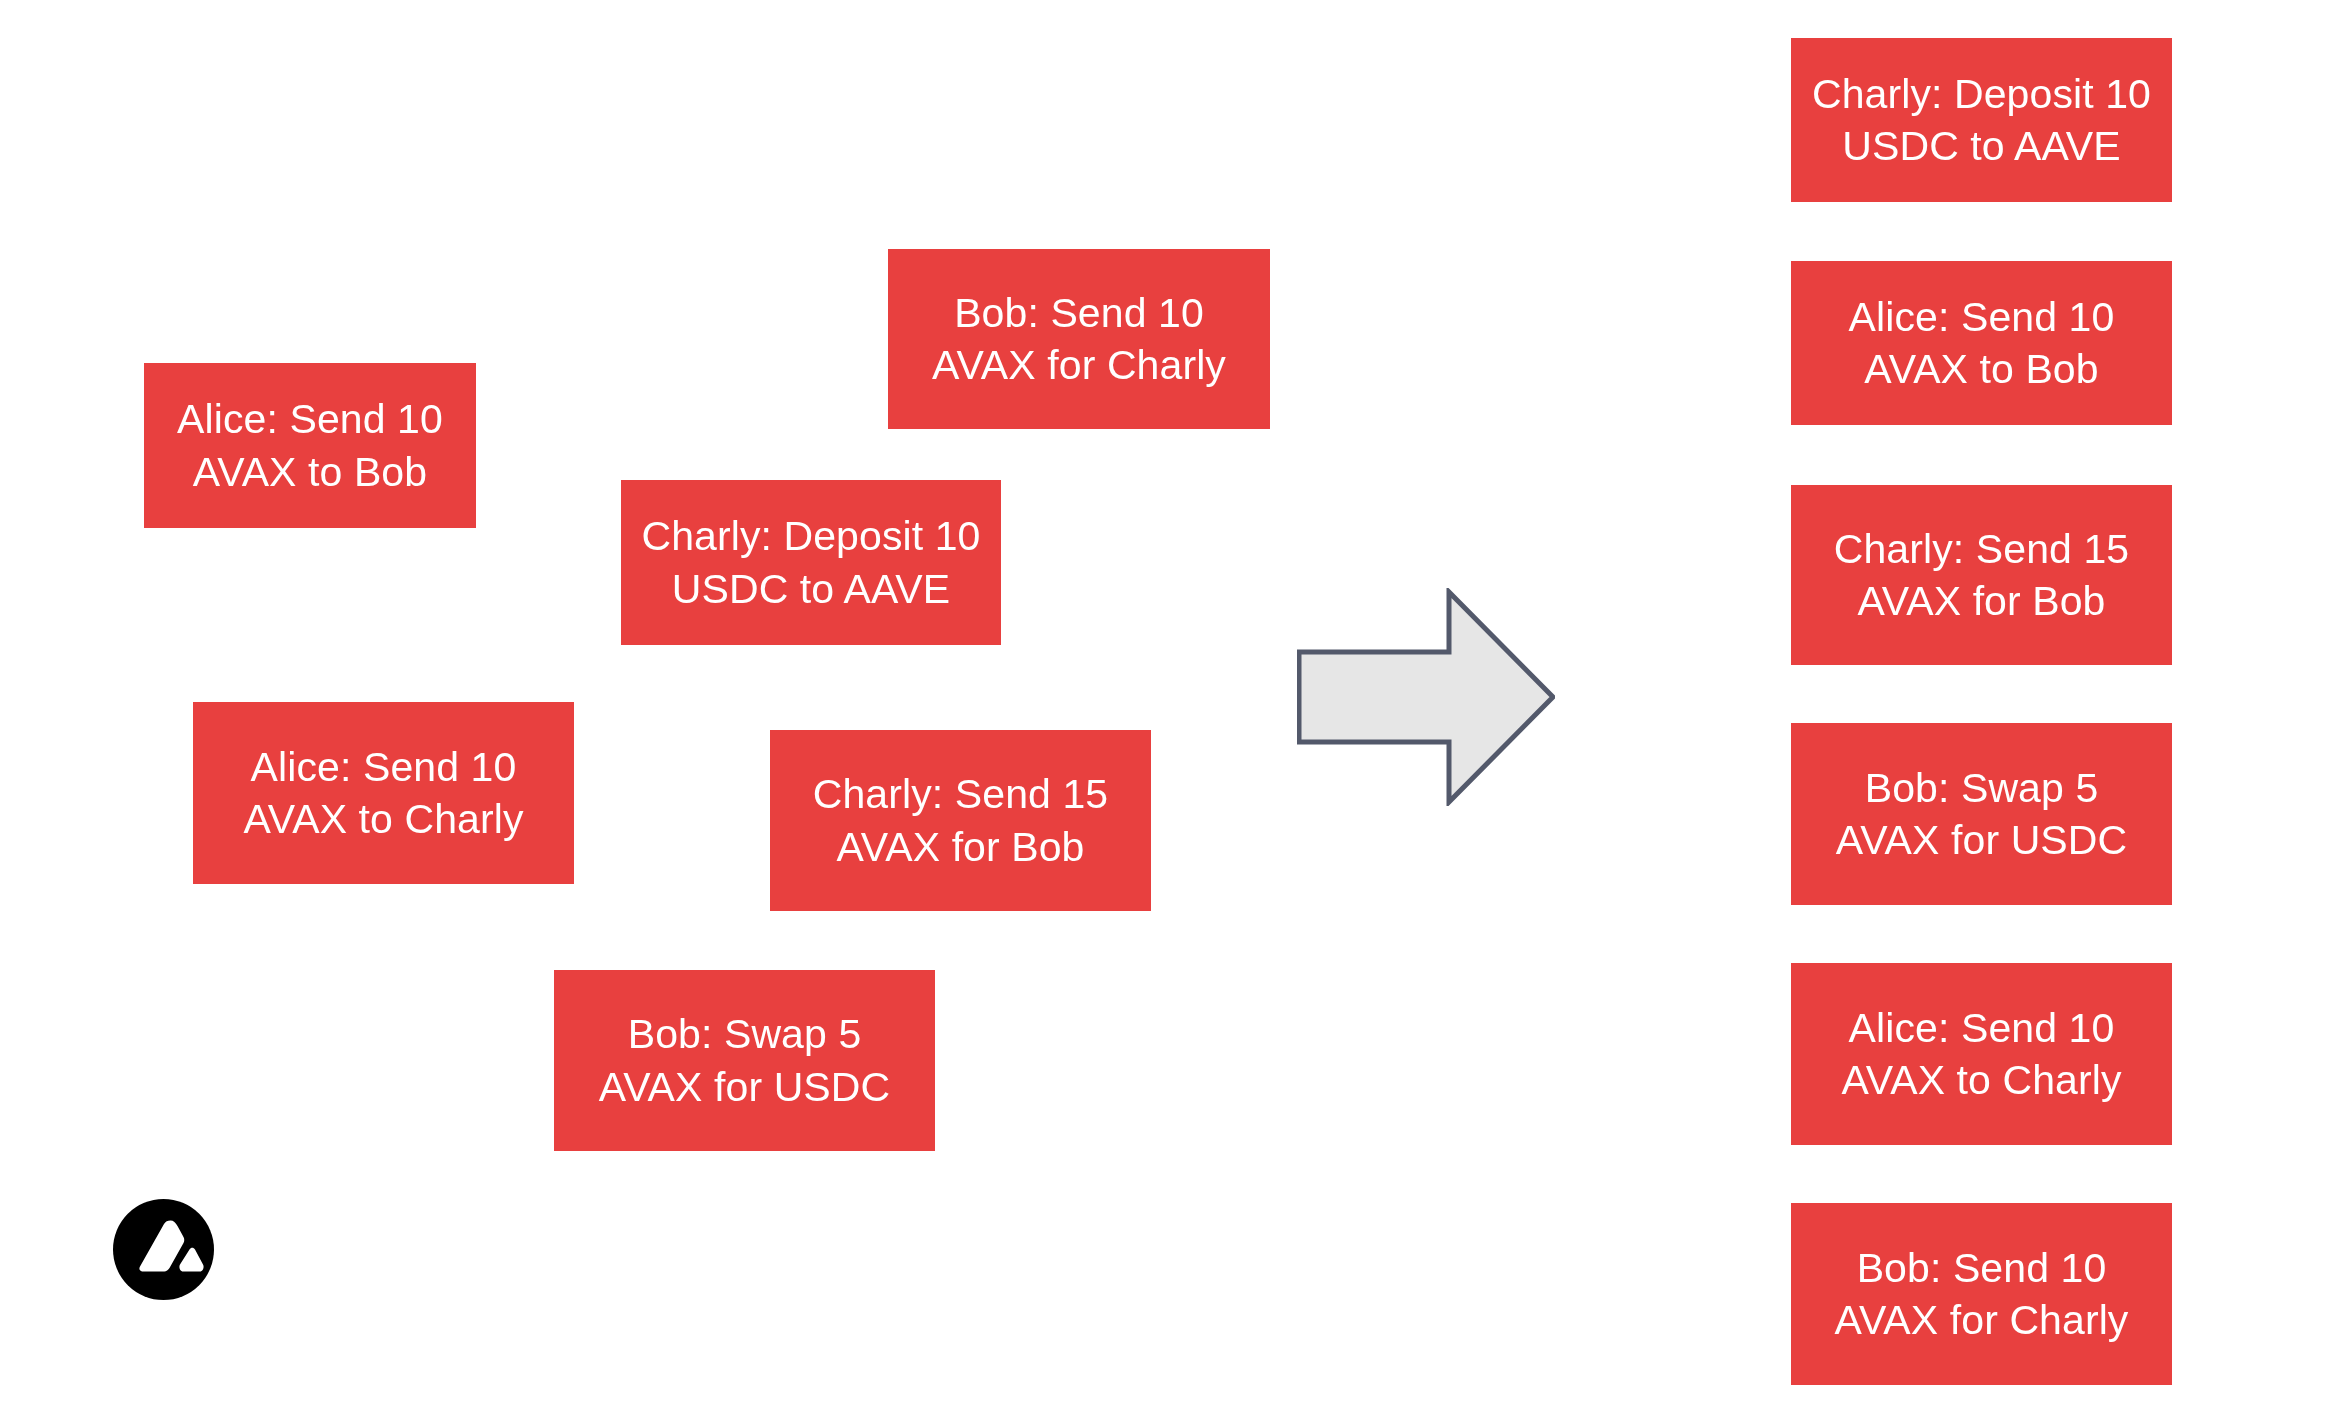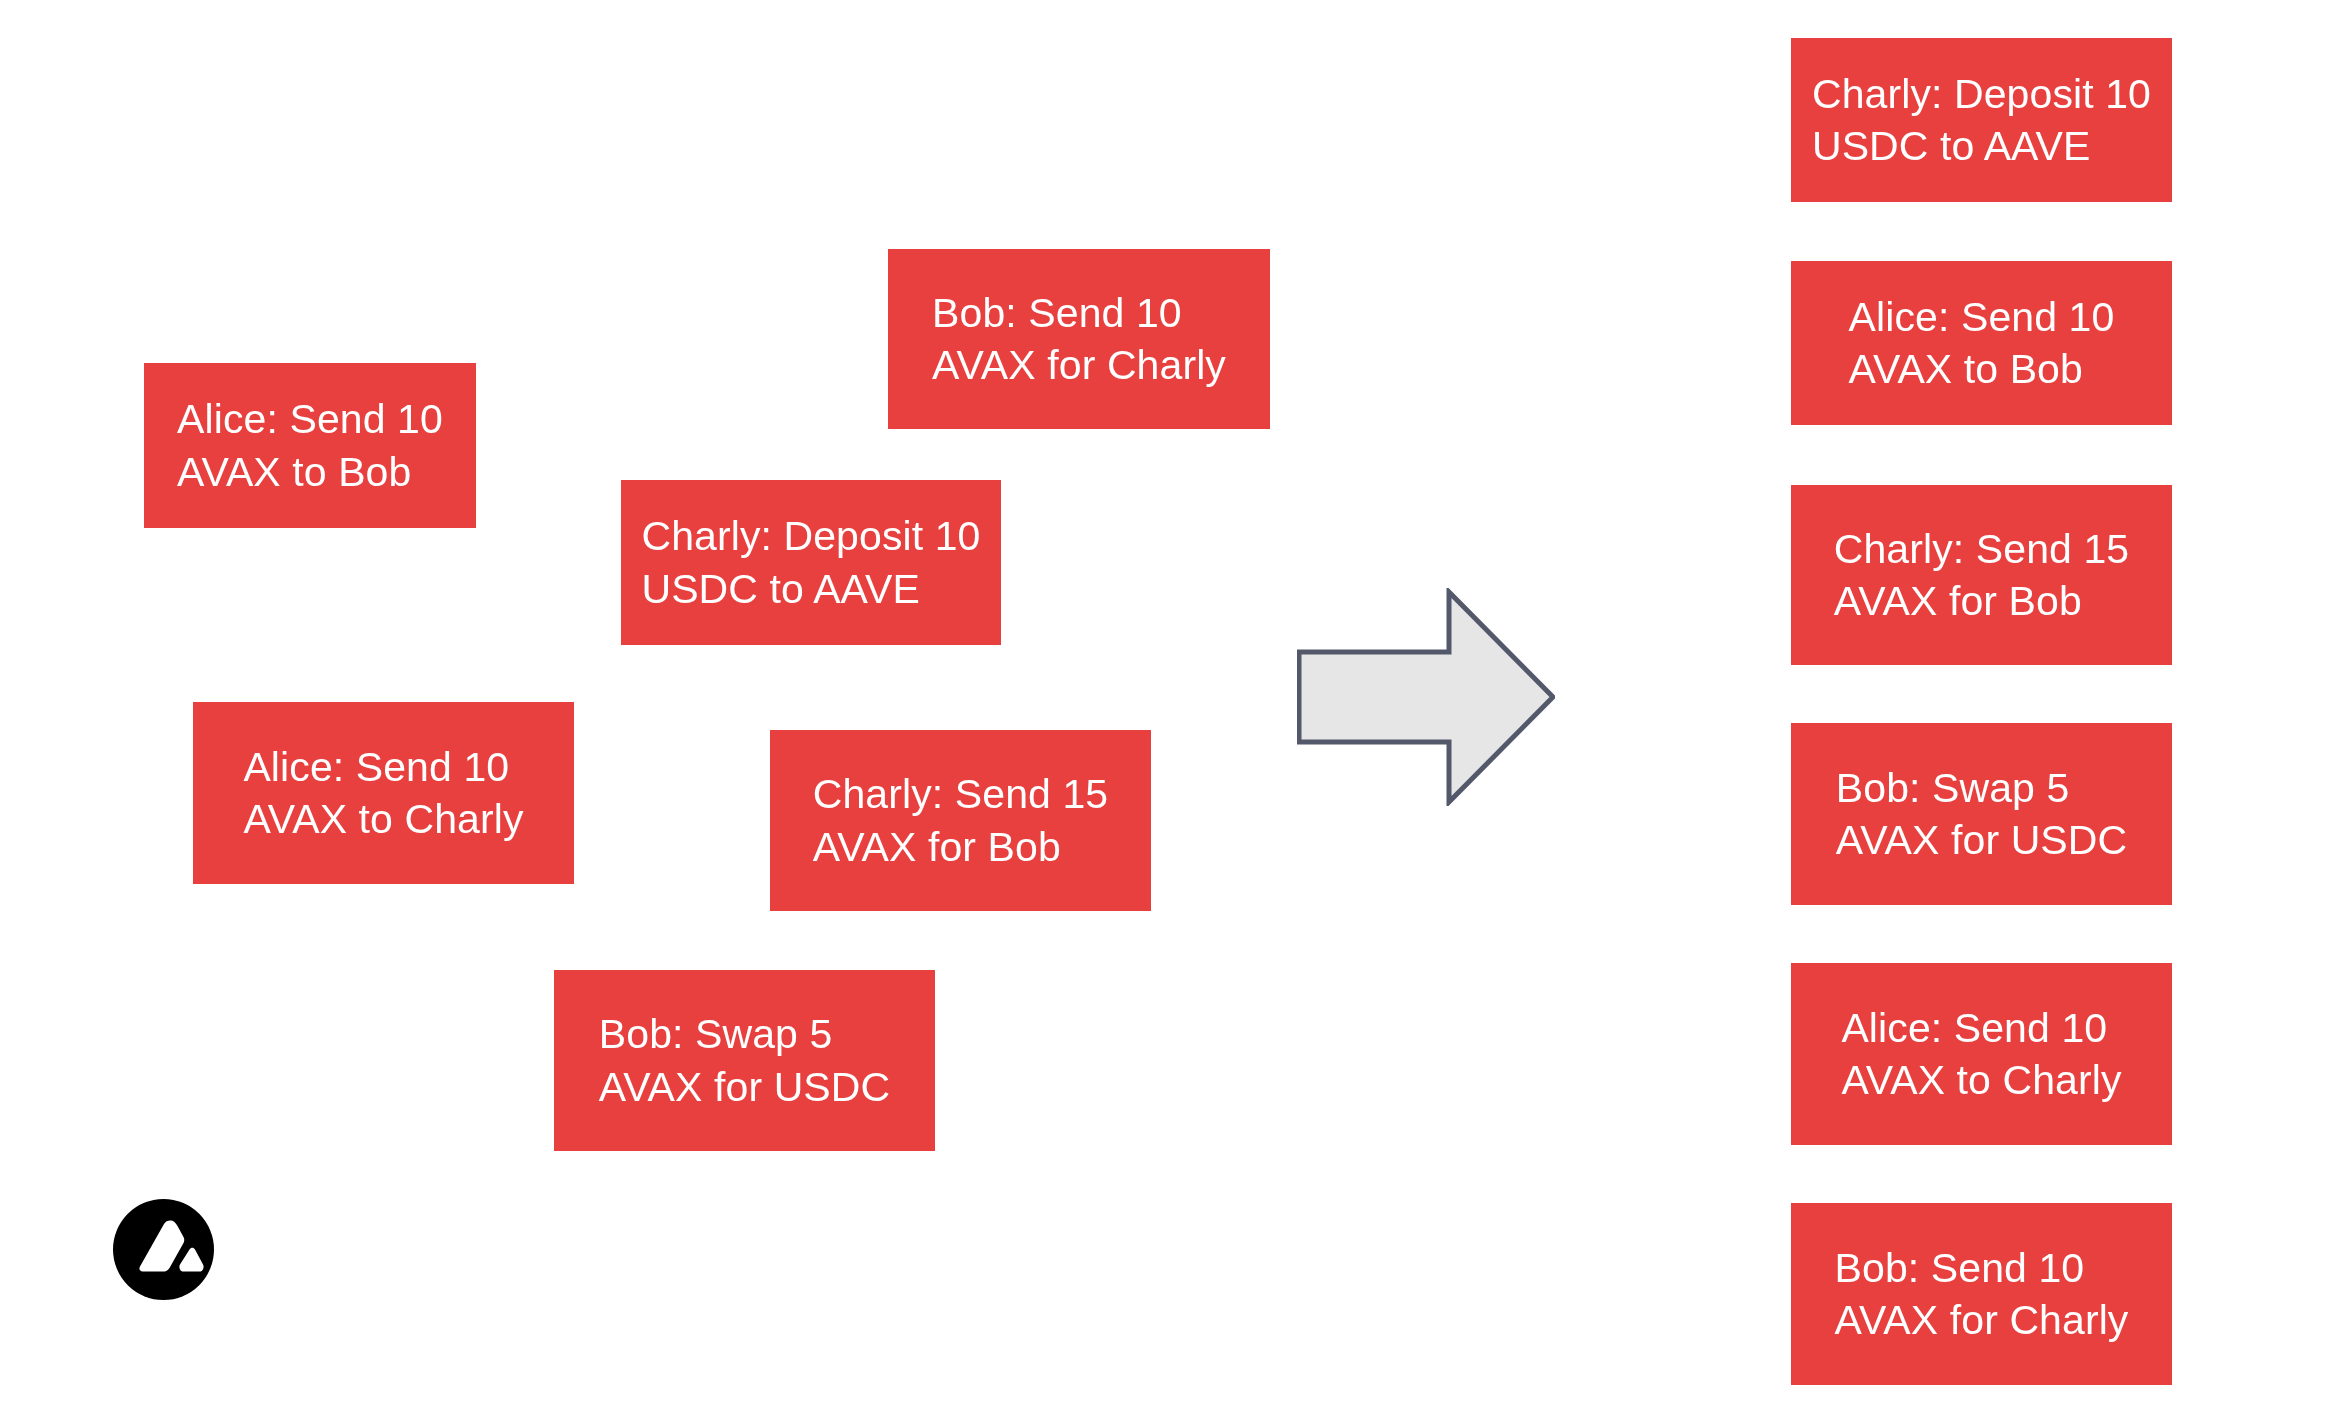--- a/index.html
+++ b/index.html
@@ -18,21 +18,21 @@
     background: #ffffff;
     overflow: hidden;
   }
   .tx-box {
     position: absolute;
     background: #e8403f;
     color: #ffffff;
     display: flex;
     align-items: center;
     justify-content: center;
-    text-align: left;
+    text-align: center;
     font-size: 41px;
     line-height: 1.28;
     font-family: "Liberation Sans", sans-serif;
     font-weight: 400;
     letter-spacing: 0.1px;
     box-sizing: border-box;
     padding: 0 14px;
     white-space: pre-line;
   }
   .arrow-wrap {

